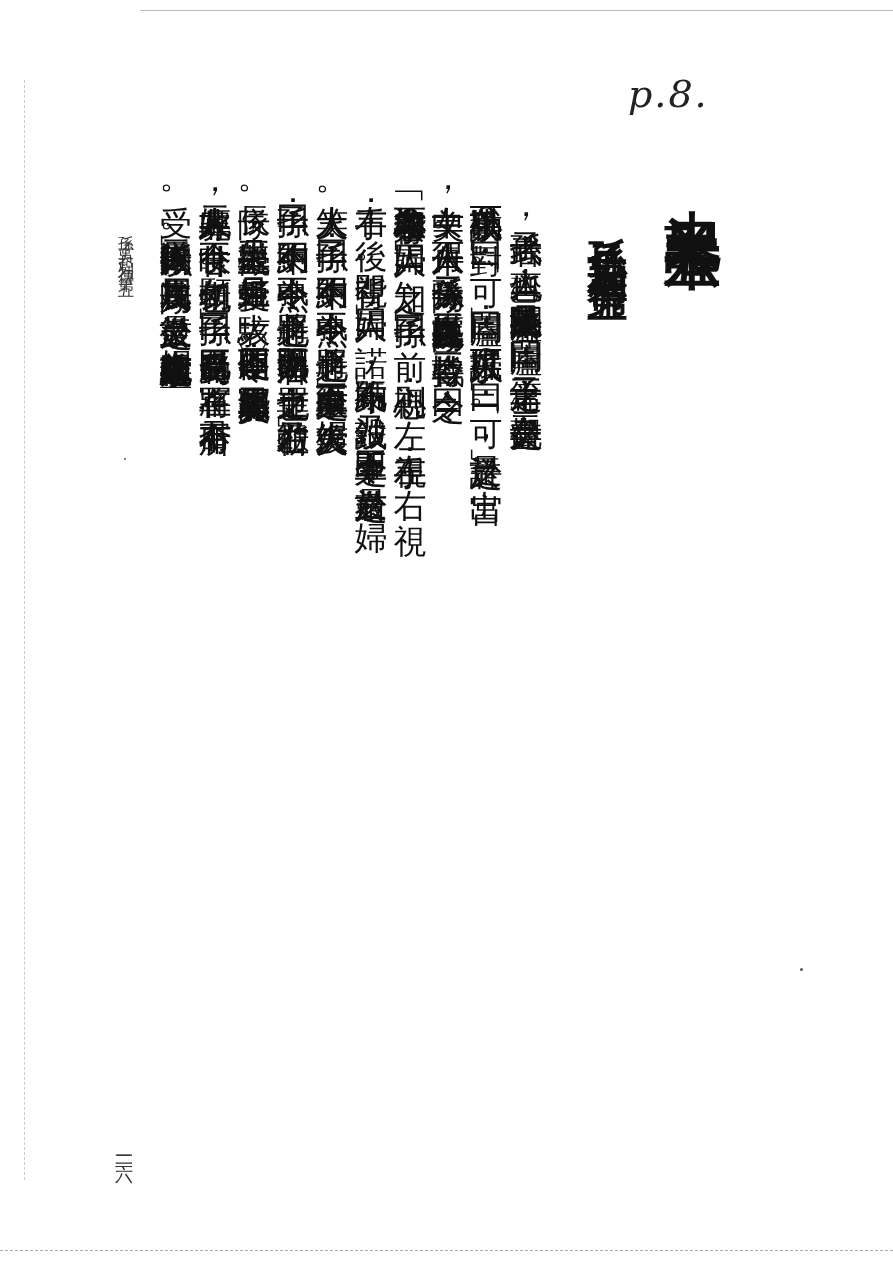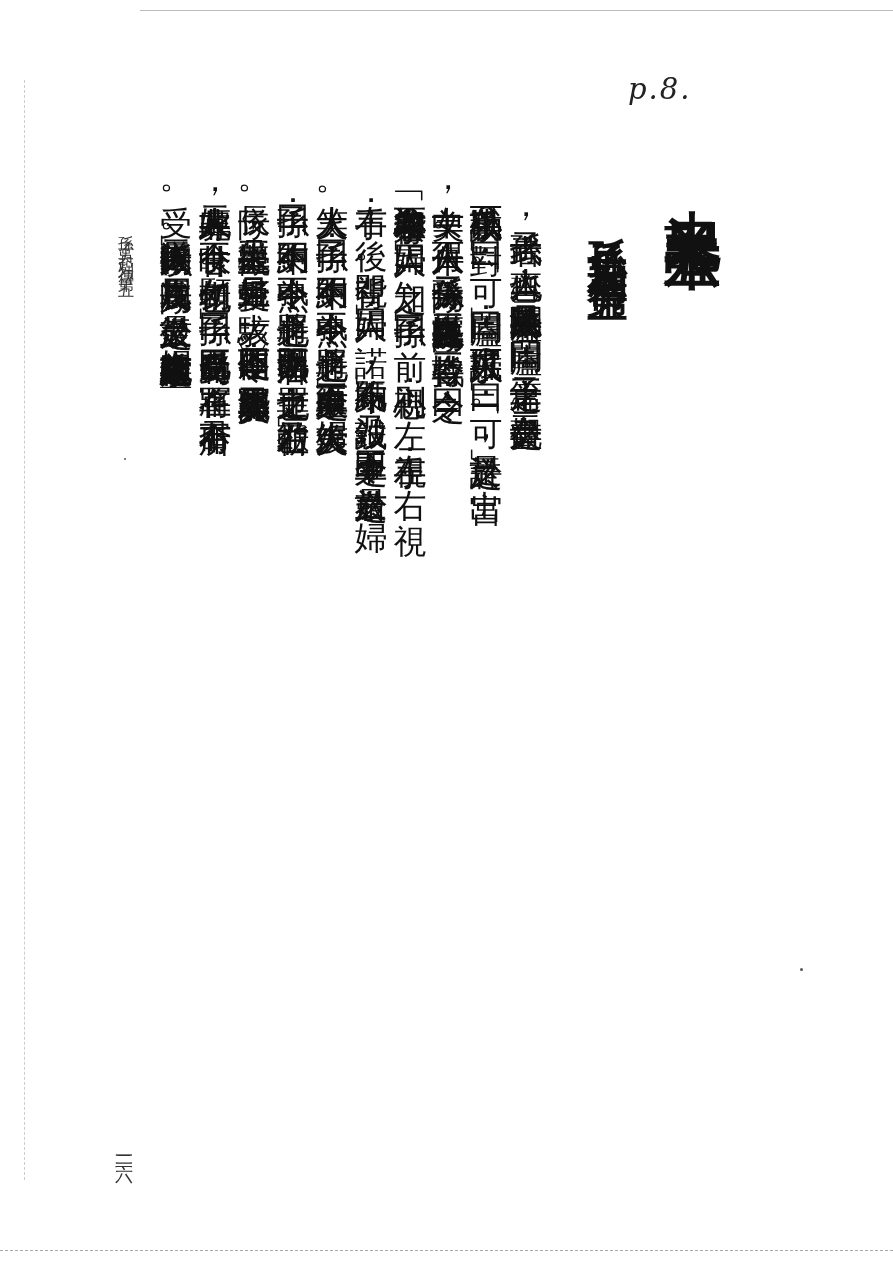--- a/index.html
+++ b/index.html
@@ -38,21 +38,21 @@
       width: 1px;
       height: 1100px;
       border-left: 1px dashed #cccccc;
     }
     .handwritten-note {
       position: absolute;
       left: 628px;
       top: 72px;
       font-family: "DejaVu Serif", serif;
       font-style: italic;
-      font-size: 29px;
+      font-size: 38px;
       color: #222222;
       letter-spacing: 2px;
     }
     .vcol {
       position: absolute;
       writing-mode: vertical-rl;
       text-orientation: upright;
       white-space: nowrap;
     }
     .book-title {

